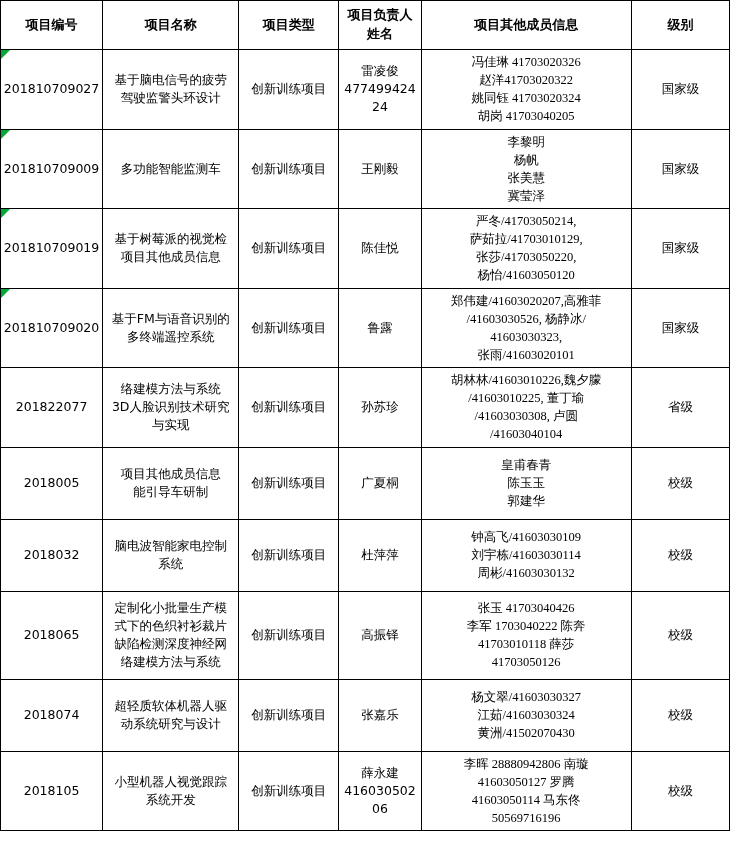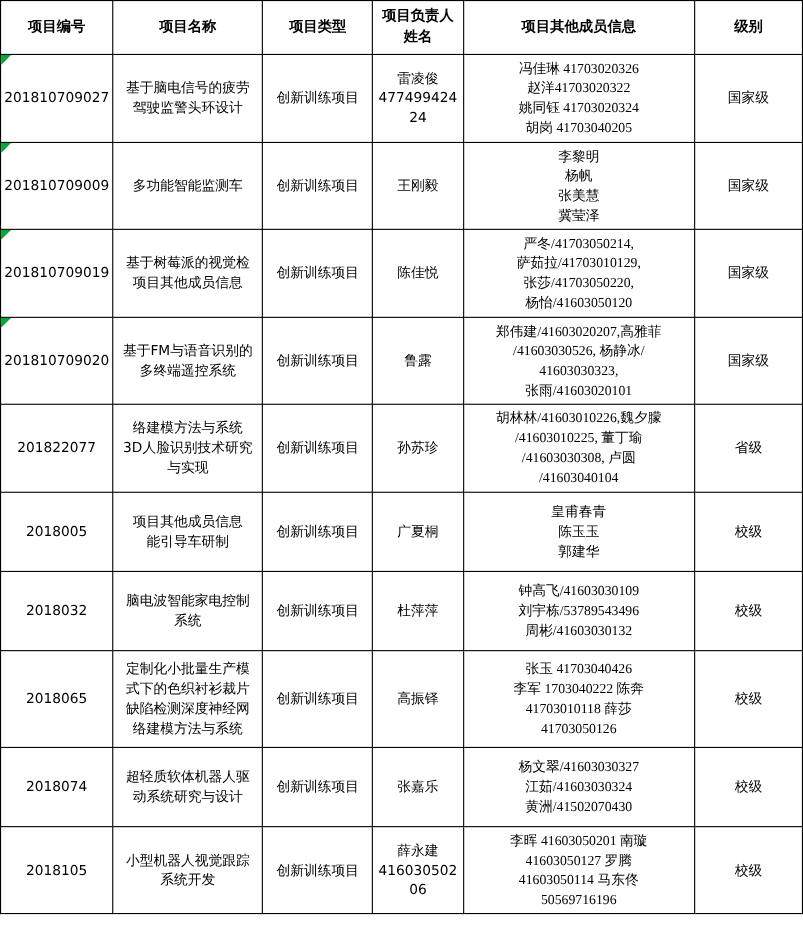--- a/index.html
+++ b/index.html
@@ -211,21 +211,21 @@
         <td class="cell-lines">
           <div>脑电波智能家电控制</div>
           <div>系统</div>
         </td>
         <td>创新训练项目</td>
         <td class="cell-lines leader-cell">
           <div>杜萍萍</div>
         </td>
         <td class="cell-lines members-cell">
           <div>钟高飞/41603030109</div>
-          <div>刘宇栋/53789543496</div>
+          <div>刘宇栋/41603030114</div>
           <div>周彬/41603030132</div>
         </td>
         <td>校级</td>
       </tr>
       <tr style="height: 88px;">
         <td class="code-cell code-bottom">2018065</td>
         <td class="cell-lines">
           <div>定制化小批量生产模</div>
           <div>式下的色织衬衫裁片</div>
           <div>缺陷检测深度神经网</div>
@@ -266,21 +266,21 @@
           <div>小型机器人视觉跟踪</div>
           <div>系统开发</div>
         </td>
         <td>创新训练项目</td>
         <td class="cell-lines leader-cell">
           <div>薛永建</div>
           <div>416030502</div>
           <div>06</div>
         </td>
         <td class="cell-lines members-cell">
-          <div>李晖    41603050201      南璇</div>
+          <div>李晖    28880942806      南璇</div>
           <div>41603050127      罗腾</div>
           <div>41603050114    马东佟</div>
           <div>50569716196</div>
         </td>
         <td>校级</td>
       </tr>
     </tbody>
 </table>
 
 </body></html>

